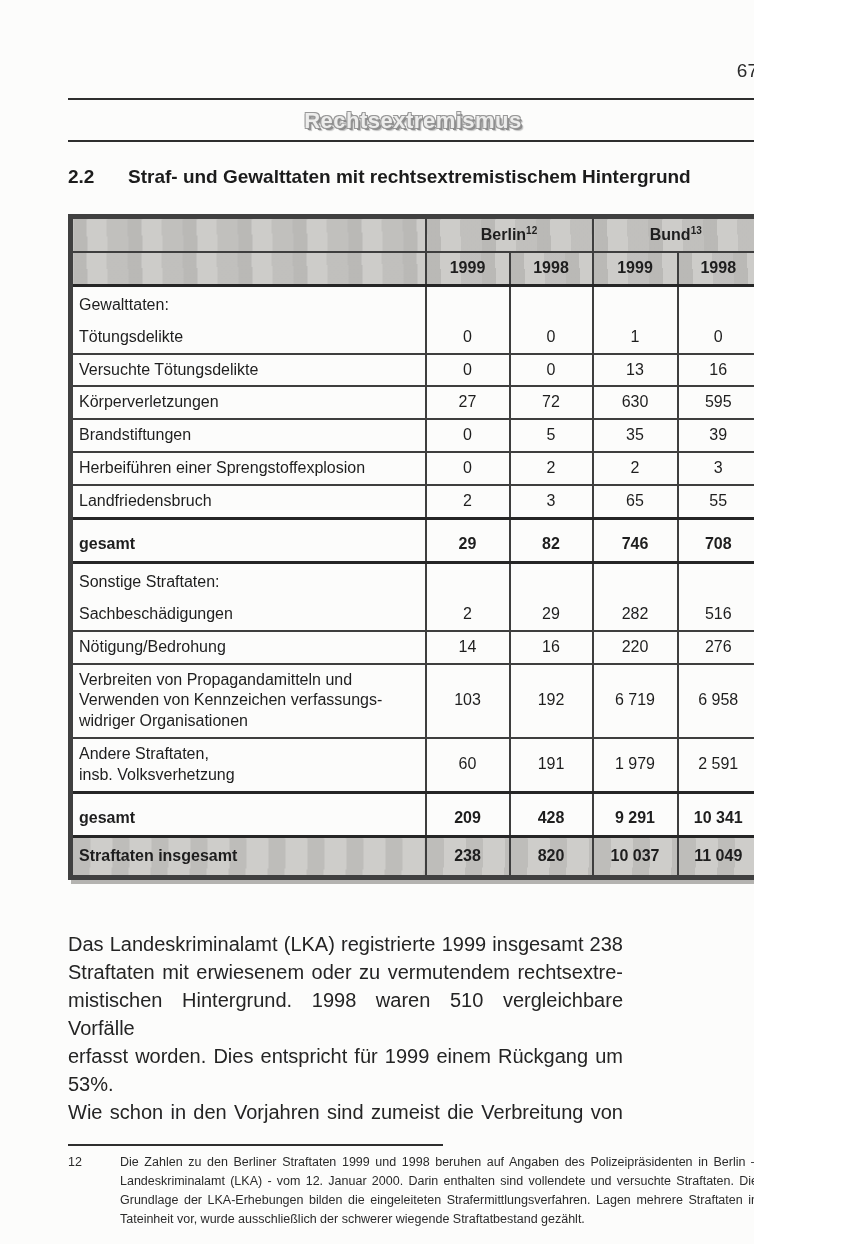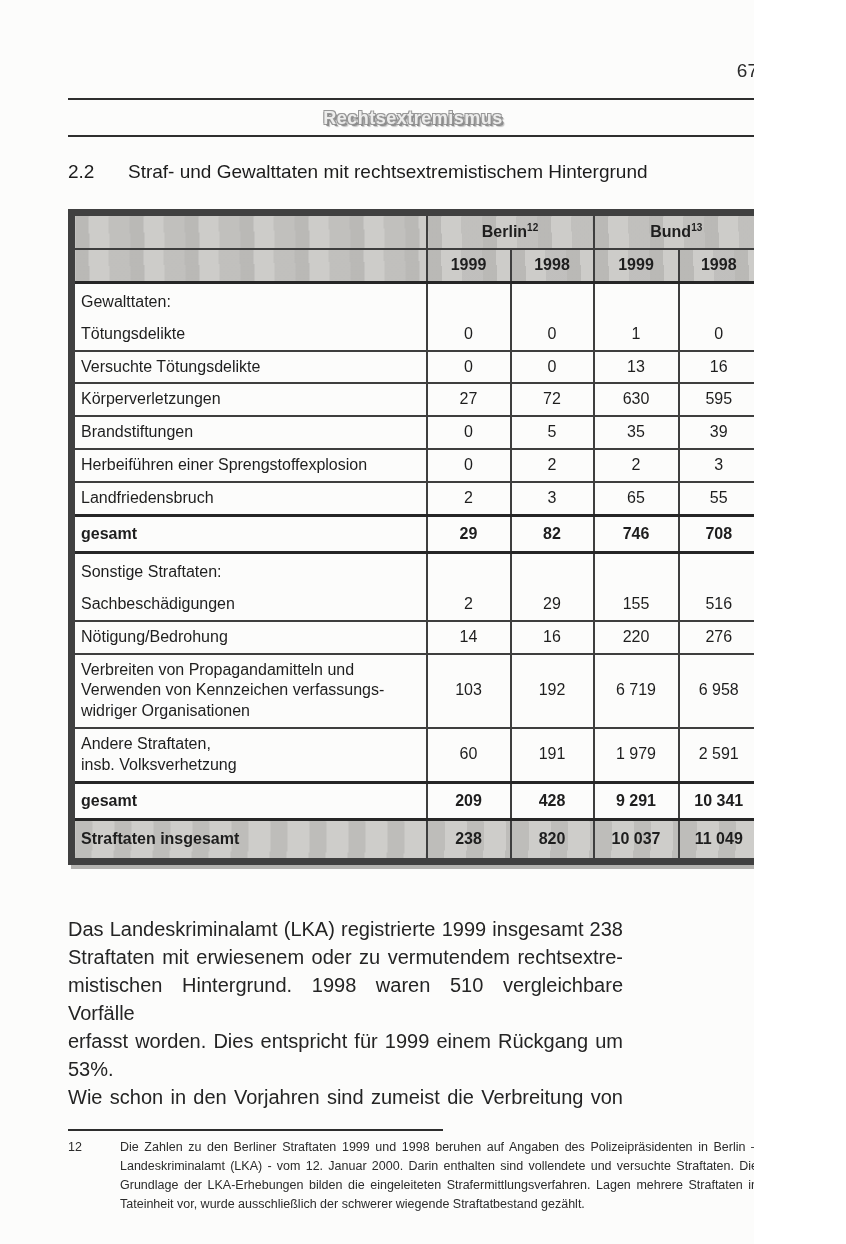--- a/index.html
+++ b/index.html
@@ -19,43 +19,43 @@
     padding-top: 60px;
     text-align: right;
     font-size: 19px;
     color: #2a2a2a;
   }
   .rule { border-top: 2px solid #2e2e2e; height: 0; }
   .rule-top { margin-top: 16px; }
   .band-title {
     margin: 8px 0 6px 0;
     text-align: center;
-    font-size: 18px;
+    font-size: 22px;
     font-weight: bold;
     letter-spacing: 0.5px;
     color: #ededec;
     text-shadow:
       -1px -1px 0 #989898, 1px -1px 0 #989898,
       -1px 1px 0 #989898, 1px 1px 0 #8f8f8f,
       2px 2px 0 #8c8c8c, 3px 3px 1px #c2c2c2;
   }
   .heading {
     margin-top: 24px;
     font-size: 19px;
-    font-weight: normal;
+    font-weight: bold;
     color: #1c1c1c;
   }
   .heading .hnum { display: inline-block; width: 60px; }
 
   table.stats {
     margin-top: 26px;
     border-collapse: collapse;
     table-layout: fixed;
     width: 690px;
-    border: 7px solid #404040;
+    border: 5px solid #404040;
     box-shadow: 3px 4px 0 #b4b3b0;
     font-size: 16px;
     color: #1e1e1e;
   }
   table.stats td {
     border-left: 2px solid #3e3e3e;
     border-top: 2px solid #3e3e3e;
     padding: 5px 6px;
     vertical-align: middle;
     line-height: 1.3;
@@ -72,21 +72,21 @@
       rgba(120,120,120,0.08) 34px 55px);
     font-weight: bold;
     text-align: center;
     padding: 6px 4px;
   }
   .hband sup { font-size: 10px; }
   td.lbl { text-align: left; white-space: pre-line; padding-left: 10px; }
   td.ind { padding-left: 24px; }
   td.num { text-align: center; }
   tr.sec td { font-weight: normal; padding-top: 8px; padding-bottom: 6px; }
-  tr.subtotal td { font-weight: bold; padding-top: 7px; padding-bottom: 7px; margin-top: 36px; }
+  tr.subtotal td { font-weight: bold; padding-top: 14px; padding-bottom: 7px; margin-top: 36px; }
   tr.total td {
     font-weight: bold;
     background-color: #c9c8c5;
     background-image: repeating-linear-gradient(91deg,
       rgba(90,90,90,0.10) 0 17px,
       rgba(255,255,255,0.09) 17px 39px);
     padding-top: 8px; padding-bottom: 8px;
   }
 
   .bodytext {
@@ -209,21 +209,21 @@
           <td class="lbl">Sonstige Straftaten:</td>
           <td class="num"></td>
           <td class="num"></td>
           <td class="num"></td>
           <td class="num"></td>
         </tr>
         <tr class="item notop">
           <td class="lbl ind">Sachbeschädigungen</td>
           <td class="num">2</td>
           <td class="num">29</td>
-          <td class="num">155</td>
+          <td class="num">282</td>
           <td class="num">516</td>
         </tr>
         <tr class="item">
           <td class="lbl ind">Nötigung/Bedrohung</td>
           <td class="num">14</td>
           <td class="num">16</td>
           <td class="num">220</td>
           <td class="num">276</td>
         </tr>
         <tr class="item">

